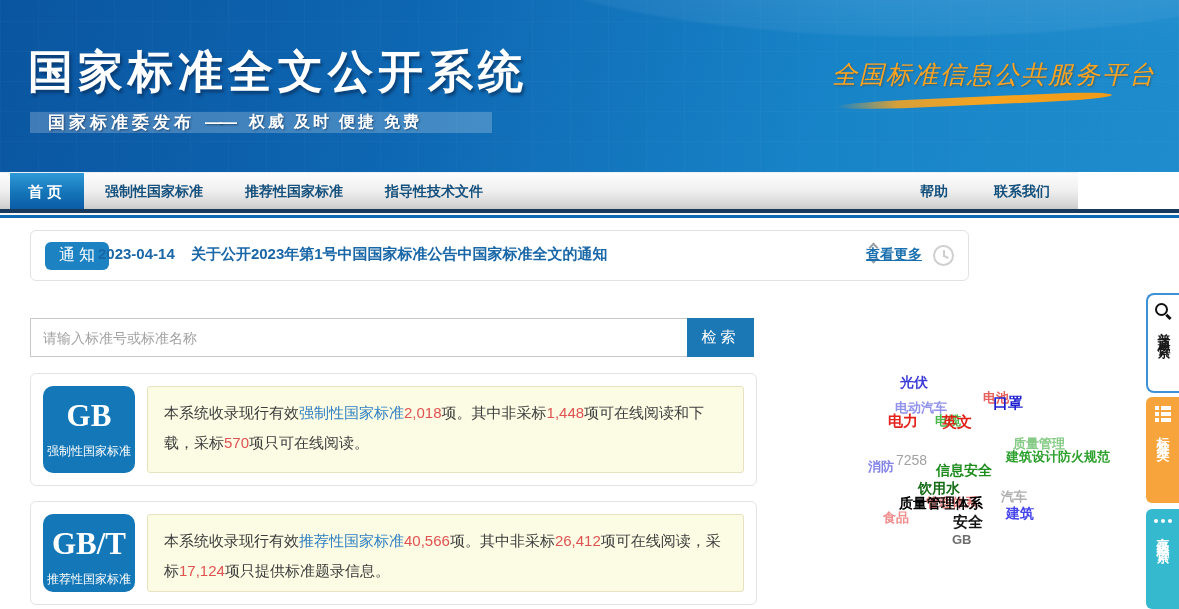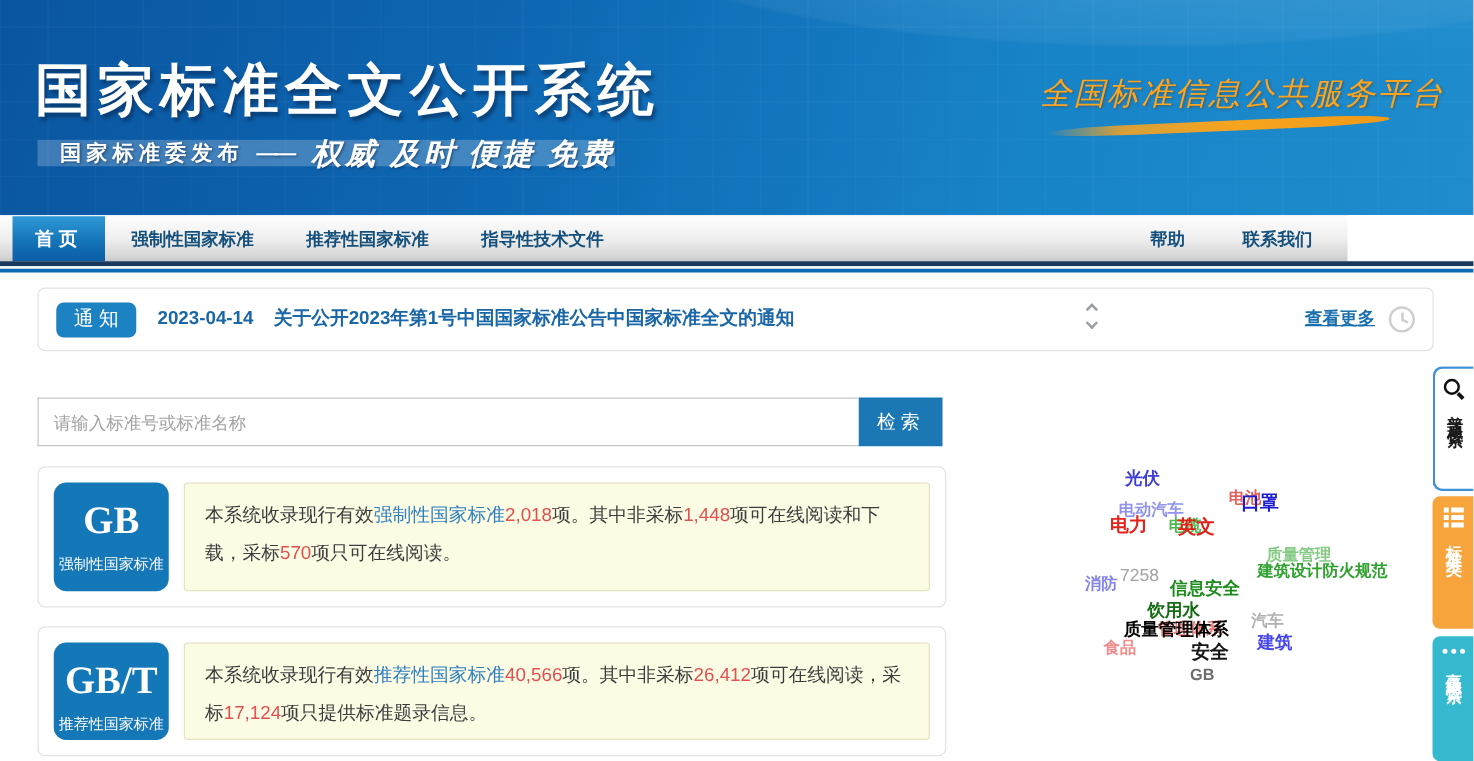--- a/index.html
+++ b/index.html
@@ -16,22 +16,22 @@
       repeating-linear-gradient(0deg, rgba(255,255,255,0.022) 0 1px, rgba(255,255,255,0) 1px 30px),
       linear-gradient(105deg,#0a55a0 0%,#0e67b2 35%,#1884c8 70%,#1e8ccd 100%);
   }
   .site-title { position:absolute; left:28px; top:42px; color:#fff; font-size:45px; font-weight:bold;
     letter-spacing:5px; text-shadow:2px 3px 3px rgba(8,40,80,0.6); white-space:nowrap; }
   .sub-band { position:absolute; left:30px; top:112px; width:462px; height:21px;
     background:rgba(255,255,255,0.22); display:flex; align-items:center; padding-left:18px;
     color:#fff; text-shadow:1px 1px 2px rgba(0,20,50,0.5); white-space:nowrap; }
   .sub-band .pub { font-size:17px; font-weight:bold; letter-spacing:4px; }
   .sub-band .dash { font-size:17px; font-weight:bold; margin:0 14px 0 10px; letter-spacing:-2px; }
-  .sub-band .slogan { font-family:"Liberation Serif","DejaVu Serif",serif; font-style:italic;
-    font-weight:bold; font-size:24px; letter-spacing:3px; }
+  .sub-band .slogan { font-family:"Liberation Serif","DejaVu Serif",serif; 
+    font-weight:bold; font-size:16px; letter-spacing:3px; }
   .platform { position:absolute; left:832px; top:58px; color:#ffa41f;
     font-family:"Liberation Serif","DejaVu Serif",serif; font-style:italic; font-weight:normal;
     font-size:25px; letter-spacing:2px; text-shadow:1px 1px 2px rgba(90,50,0,0.45); white-space:nowrap; }
   .swoosh { position:absolute; left:836px; top:97px; width:276px; height:8px;
     background:linear-gradient(90deg, rgba(247,164,32,0) 0%, rgba(247,164,32,0.85) 22%, #f7a41f 55%, #ef9a18 100%);
     border-radius:50% 40% 50% 60% / 100% 100% 100% 100%; transform:rotate(-2.5deg); }
 
   
   .navbar { position:absolute; left:0; top:172px; width:1078px; height:37px;
     background:linear-gradient(#fdfdfd,#efefef 50%,#d6d6d6 88%,#c9c9c9);
@@ -41,26 +41,26 @@
   .tab.active { margin-left:10px; width:74px; padding:0; text-align:center; color:#fff;
     font-size:15px; letter-spacing:4px;
     background:linear-gradient(#2f9ad8,#1474b8 55%,#0b5ca6); }
   .nav-right { position:absolute; right:28px; top:0; height:37px; display:flex; gap:46px; }
   .nav-right span { line-height:37px; font-size:14px; font-weight:bold; color:#15507c; cursor:pointer; }
   .line-navy { position:absolute; left:0; top:209px; width:1179px; height:4px; background:#17395c; }
   .line-gap  { position:absolute; left:0; top:213px; width:1179px; height:2px; background:#f7f7f7; }
   .line-blue { position:absolute; left:0; top:215px; width:1179px; height:3px; background:#0c6ab4; }
 
   
-  .notice-card { position:absolute; left:30px; top:230px; width:1117px; height:51px;
+  .notice-card { position:absolute; left:30px; top:230px; width:939px; height:51px;
     background:#fff; border:1px solid #e2e2e2; border-radius:6px; }
   .notice-badge { position:absolute; left:14px; top:11px; background:#1d82c2; color:#fff;
     font-size:16px; letter-spacing:4px; padding:3px 10px 4px 14px; border-radius:6px; }
   .notice-line { position:absolute; left:67px; top:14px; font-size:15px; font-weight:bold;
-    color:#1a67a8; white-space:nowrap; cursor:pointer;margin-left:28px; }
+    color:#1a67a8; white-space:nowrap; cursor:pointer; }
   .notice-line .date { margin-right:12px; }
   .chevrons { position:absolute; left:836px; top:13px; width:12px; }
   .chev { width:7px; height:7px; border-left:2px solid #9aa0a6; border-top:2px solid #9aa0a6; margin:0 auto; }
   .chev.up { transform:rotate(45deg); }
   .chev.down { transform:rotate(225deg); margin-top:4px; }
   .more-link { position:absolute; right:46px; top:15px; font-size:14px; color:#1a6fae;
     text-decoration:underline; font-weight:bold; cursor:pointer; }
   .clock { position:absolute; right:14px; top:14px; width:21px; height:21px;
     border:2px solid #cfcfcf; border-radius:50%; }
   .clock::before { content:""; position:absolute; left:8px; top:3px; width:2px; height:7px; background:#cfcfcf; }

